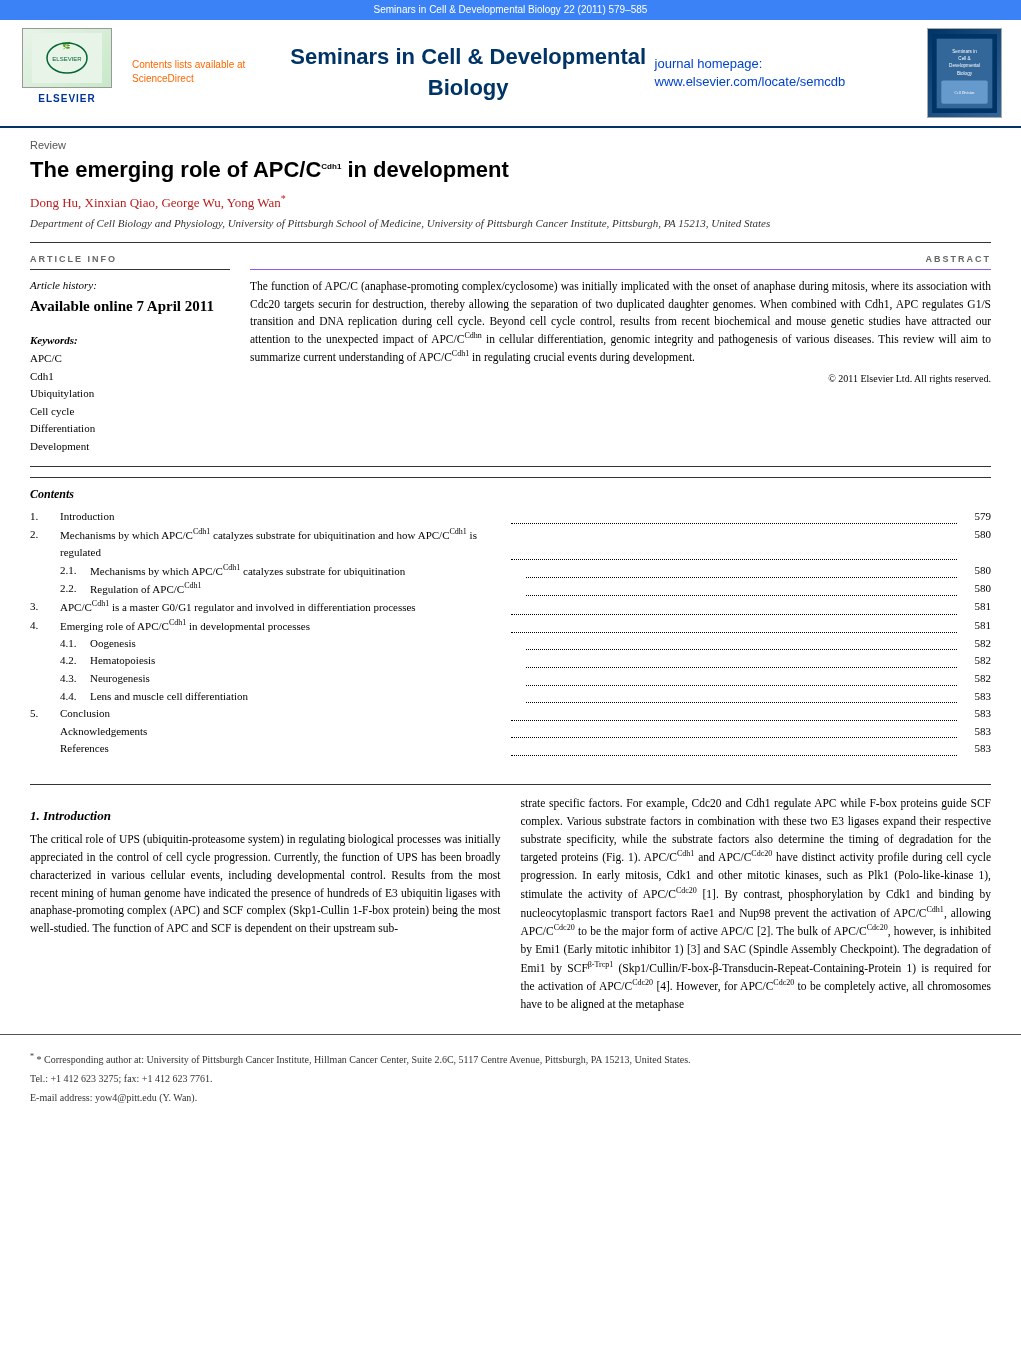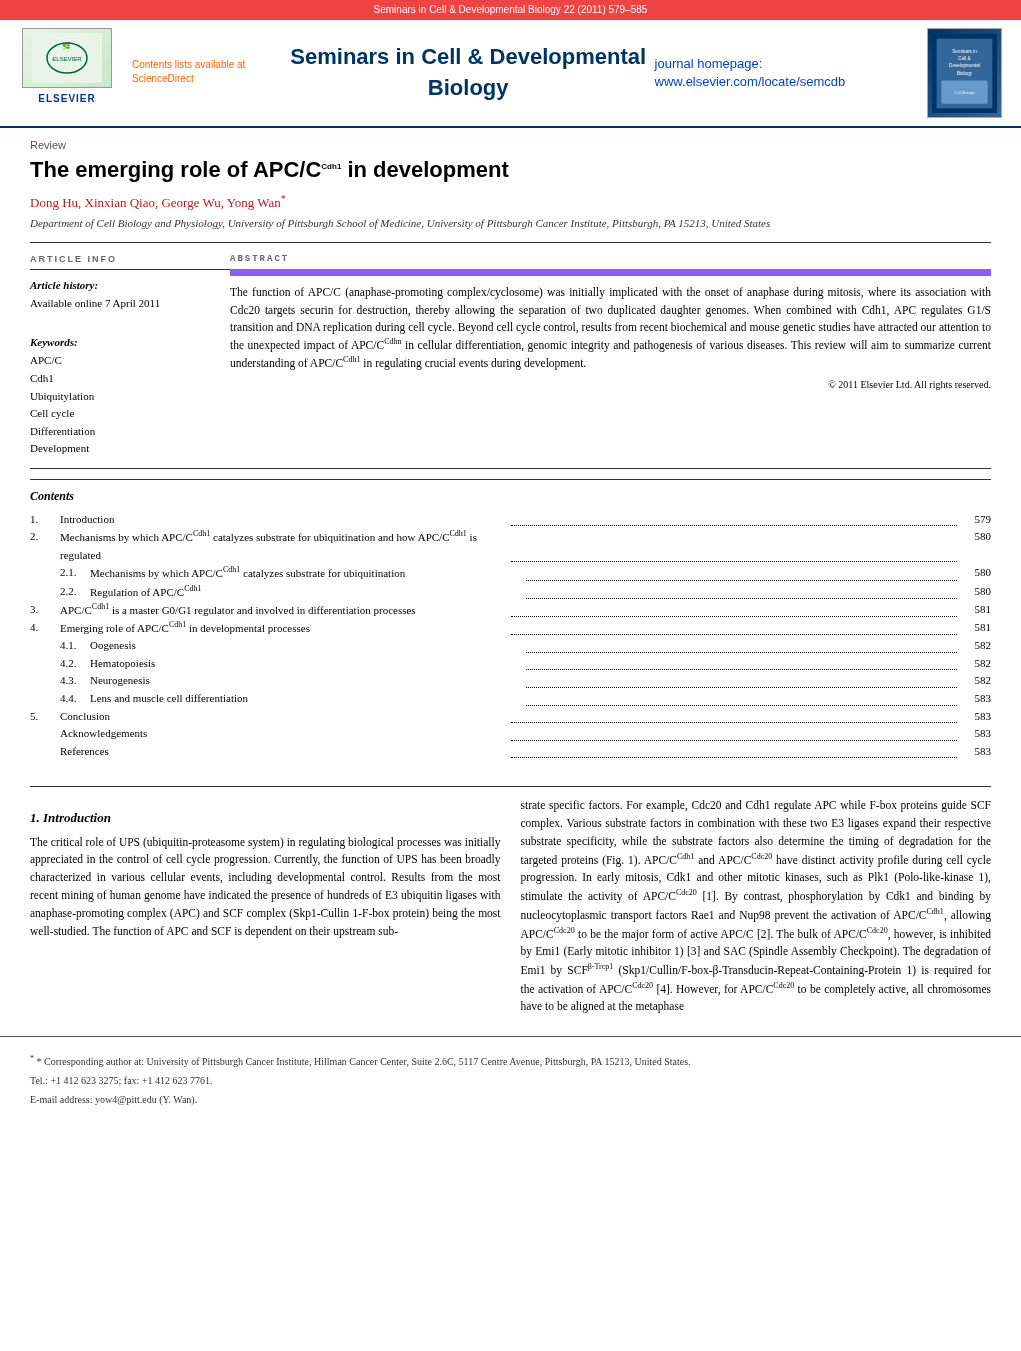--- a/index.html
+++ b/index.html
@@ -8,21 +8,21 @@
       background: #fff;
       color: #000;
       width: 1021px;
       min-height: 1351px;
       font-size: 13px;
       line-height: 1.4;
     }
 
     
     .top-bar {
-      background: #ef4444;
+      background: #3b82f6;
       color: #fff;
       text-align: center;
       font-size: 10px;
       padding: 3px 0;
       font-family: Arial, sans-serif;
     }
 
     
     .journal-header {
       display: flex;
@@ -140,20 +140,21 @@
 
     .affiliation {
       font-size: 11px;
       font-style: italic;
       color: #333;
       margin-bottom: 10px;
     }
 
     .two-col {
       display: flex;
+      gap: 20px;
       border-top: 1px solid #333;
       padding-top: 10px;
       margin-bottom: 10px;
     }
 
     .article-info {
       width: 200px;
       flex-shrink: 0;
     }
     .article-info h3 {
@@ -162,50 +163,52 @@
       letter-spacing: 2px;
       color: #666;
       text-transform: uppercase;
       border-bottom: 1px solid #333;
       padding-bottom: 4px;
       margin-bottom: 8px;
     }
     .info-label {
       font-style: italic;
       font-size: 11px;
-      font-weight: bold;
+      font-weight: normal;
       margin-bottom: 2px;
     }
     .info-value {
-      font-size: 11px;
-      margin-bottom: 24px;
+      font-size: 15px;
+      margin-bottom: 16px;
+      font-weight: bold;
     }
     .kw-label {
       font-style: italic;
       font-size: 11px;
       font-weight: bold;
       margin-bottom: 2px;
     }
     .kw-item {
       font-size: 11px;
       line-height: 1.6;
     }
 
     .abstract-section {
       flex: 1;
     }
     .abstract-section h3 {
-      font-family: Liberation Mono, monospace;
+      font-family: Liberation Sans, sans-serif;
       font-size: 9px;
       letter-spacing: 2px;
       color: #666;
       text-transform: uppercase;
-      border-bottom: 7px solid #8b5cf6;
+      border-bottom: 1px solid #8b5cf6;
       padding-bottom: 4px;
       margin-bottom: 8px;
+      text-align: right;
     }
     .abstract-text {
       font-size: 11.5px;
       line-height: 1.5;
       text-align: justify;
     }
     .copyright {
       font-size: 10px;
       text-align: right;
       margin-top: 6px;

